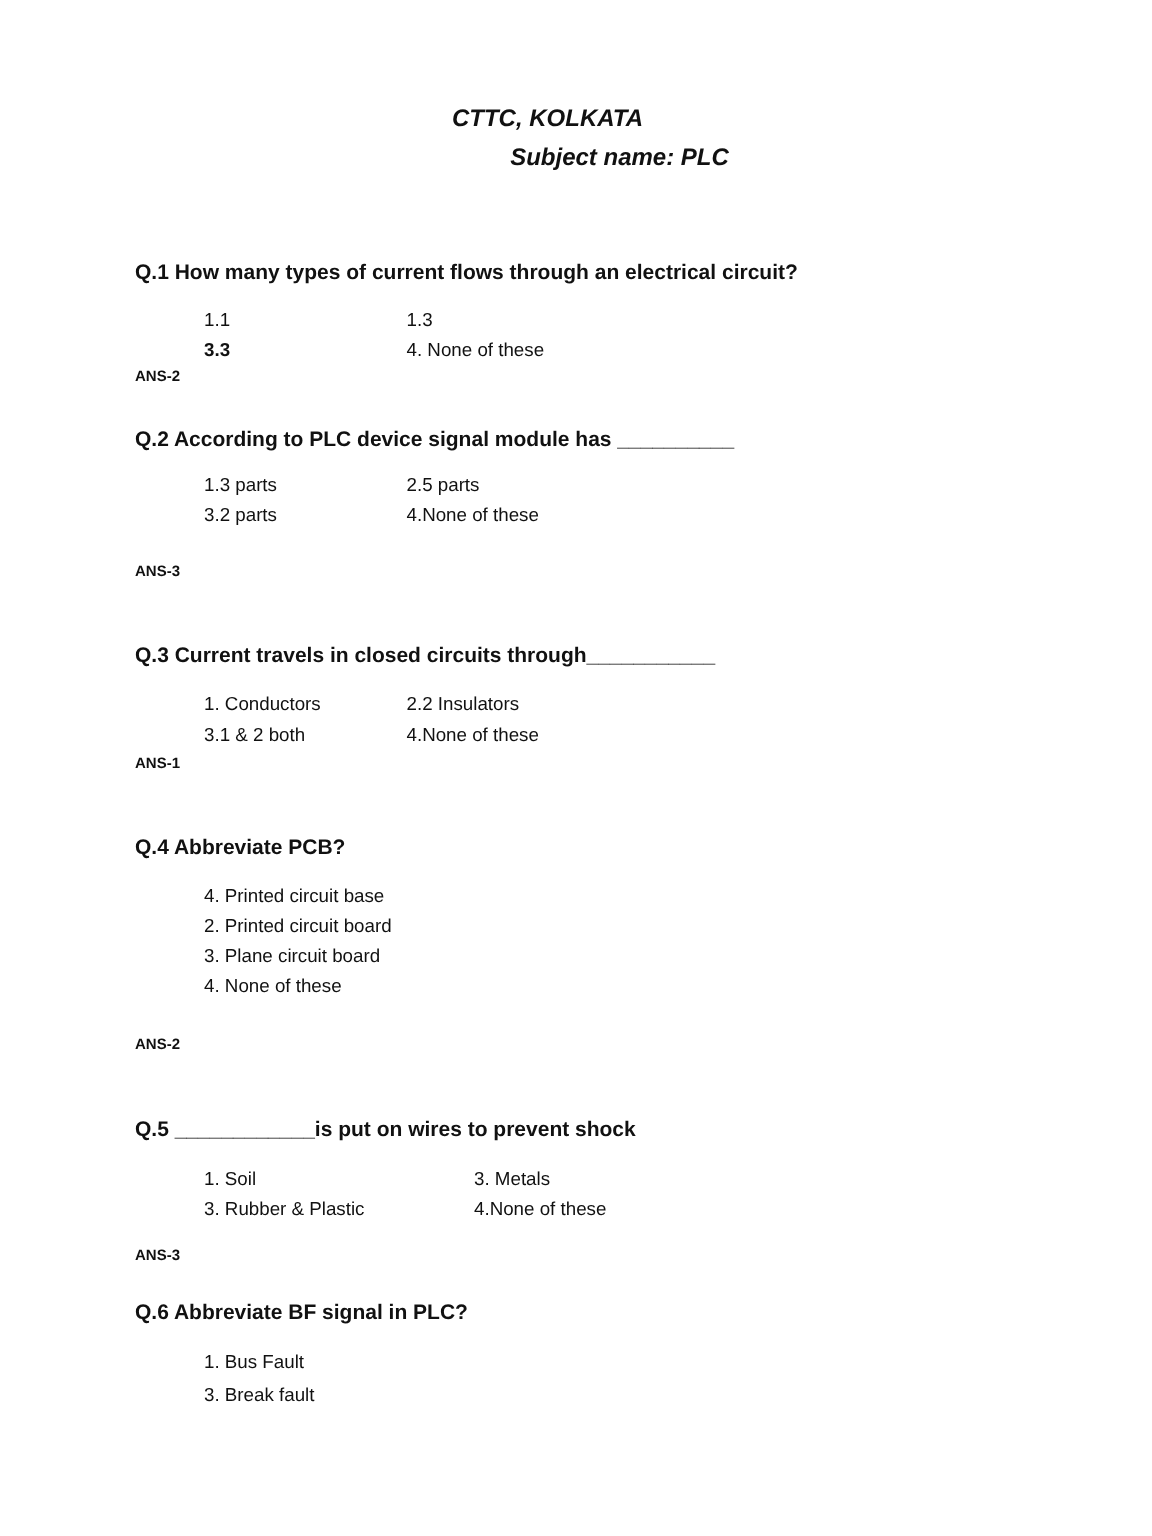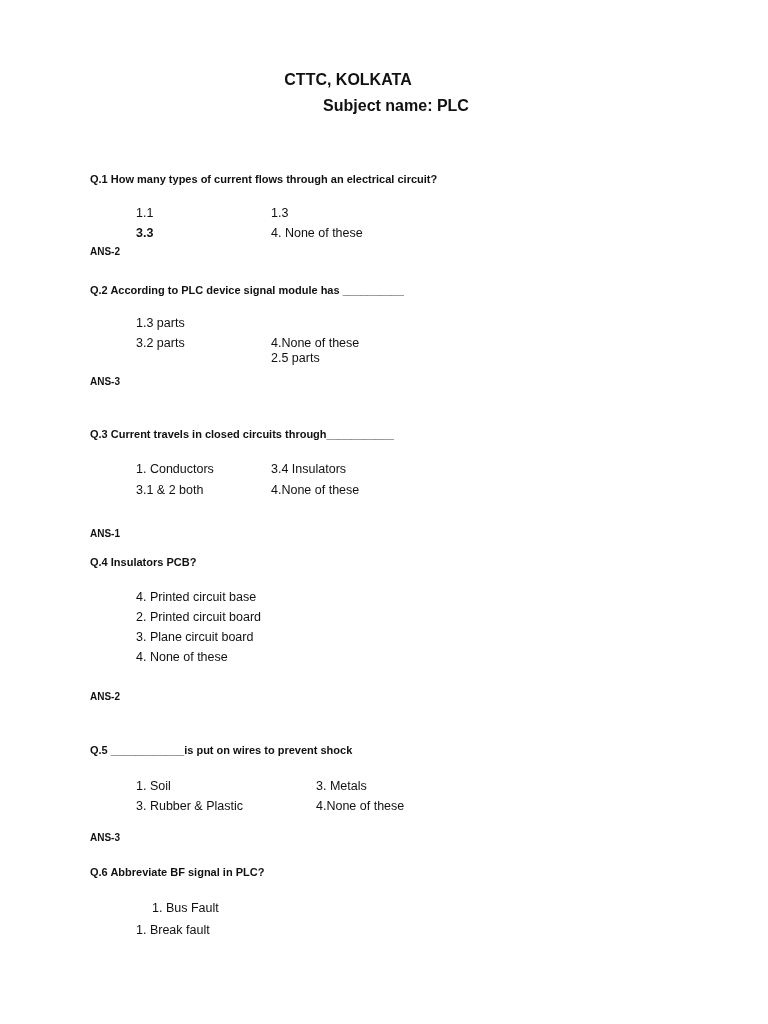--- a/index.html
+++ b/index.html
@@ -1,65 +1,65 @@
 <!DOCTYPE html>
 <html><head>
   <meta charset="utf-8">
   <style>
     html, body { margin: 0; padding: 0; background: #ffffff; }
     body {
       width: 768px; height: 1024px; position: relative; overflow: hidden;
       font-family: "Liberation Sans", sans-serif; color: #111111;
     }
     .abs { position: absolute; white-space: nowrap; }
-    .title { font-weight: bold; font-size: 16px; width: 696px; left: 0; text-align: center; }
-    .q { font-weight: bold; font-size: 11px; left: 90px; }
+    .title { font-weight: bold; font-size: 16px; width: 696px; left: 17px; text-align: center; font-style: italic; }
+    .q { font-weight: bold; font-size: 14px; left: 90px; }
     .ans { font-weight: bold; font-size: 10px; left: 90px; }
     .opt { font-size: 12.5px; }
   </style>
 </head>
 <body>
 
 <div>
 
   <div class="abs title" style="top:71px;">CTTC, KOLKATA</div>
   <div class="abs title" style="top:97px;padding-left:48px;">Subject name: PLC</div>
 
   <div class="abs q" style="top:173px;">Q.1 How many types of current flows through an electrical circuit?</div>
   <div class="abs opt" style="top:206px; left:136px;">1.1</div>
   <div class="abs opt" style="top:206px; left:271px;">1.3</div>
   <div class="abs opt" style="top:226px; left:136px;font-weight:bold;">3.3</div>
   <div class="abs opt" style="top:226px; left:271px;">4. None of these</div>
   <div class="abs ans" style="top:246px;">ANS-2</div>
 
   <div class="abs q" style="top:284px;">Q.2 According to PLC device  signal module has __________</div>
   <div class="abs opt" style="top:316px; left:136px;">1.3 parts</div>
-  <div class="abs opt" style="top:316px; left:271px;margin-top:35px;">2.5 parts</div>
+  <div class="abs opt" style="top:316px; left:271px;">2.5 parts</div>
   <div class="abs opt" style="top:336px; left:136px;">3.2 parts</div>
   <div class="abs opt" style="top:336px; left:271px;">4.None of these</div>
   <div class="abs ans" style="top:376px;">ANS-3</div>
 
   <div class="abs q" style="top:428px;">Q.3 Current travels in closed circuits through___________</div>
   <div class="abs opt" style="top:462px; left:136px;">1. Conductors</div>
-  <div class="abs opt" style="top:462px; left:271px;">3.4 Insulators</div>
+  <div class="abs opt" style="top:462px; left:271px;">2.2 Insulators</div>
   <div class="abs opt" style="top:483px; left:136px;">3.1 &amp; 2 both</div>
   <div class="abs opt" style="top:483px; left:271px;">4.None of these</div>
-  <div class="abs ans" style="top:528px;">ANS-1</div>
+  <div class="abs ans" style="top:504px;">ANS-1</div>
 
-  <div class="abs q" style="top:556px;">Q.4 Insulators PCB?</div>
+  <div class="abs q" style="top:556px;">Q.4 Abbreviate PCB?</div>
   <div class="abs opt" style="top:590px; left:136px;">4. Printed circuit base</div>
   <div class="abs opt" style="top:610px; left:136px;text-align:right;">2. Printed circuit board</div>
   <div class="abs opt" style="top:630px; left:136px;">3. Plane circuit board</div>
   <div class="abs opt" style="top:650px; left:136px;">4. None of these</div>
   <div class="abs ans" style="top:691px;">ANS-2</div>
 
   <div class="abs q" style="top:744px;">Q.5 ____________is put on wires to prevent shock</div>
   <div class="abs opt" style="top:779px; left:136px;">1. Soil</div>
   <div class="abs opt" style="top:779px; left:316px;">3. Metals</div>
   <div class="abs opt" style="top:799px; left:136px;">3. Rubber &amp; Plastic</div>
   <div class="abs opt" style="top:799px; left:316px;">4.None of these</div>
   <div class="abs ans" style="top:832px;">ANS-3</div>
 
   <div class="abs q" style="top:866px;">Q.6 Abbreviate BF signal in PLC?</div>
-  <div class="abs opt" style="top:901px; left:152px;">1. Bus Fault</div>
-  <div class="abs opt" style="top:923px; left:136px;">1. Break fault</div>
+  <div class="abs opt" style="top:901px; left:136px;">1. Bus Fault</div>
+  <div class="abs opt" style="top:923px; left:136px;">3. Break fault</div>
 
 </div>
 
 </body></html>

